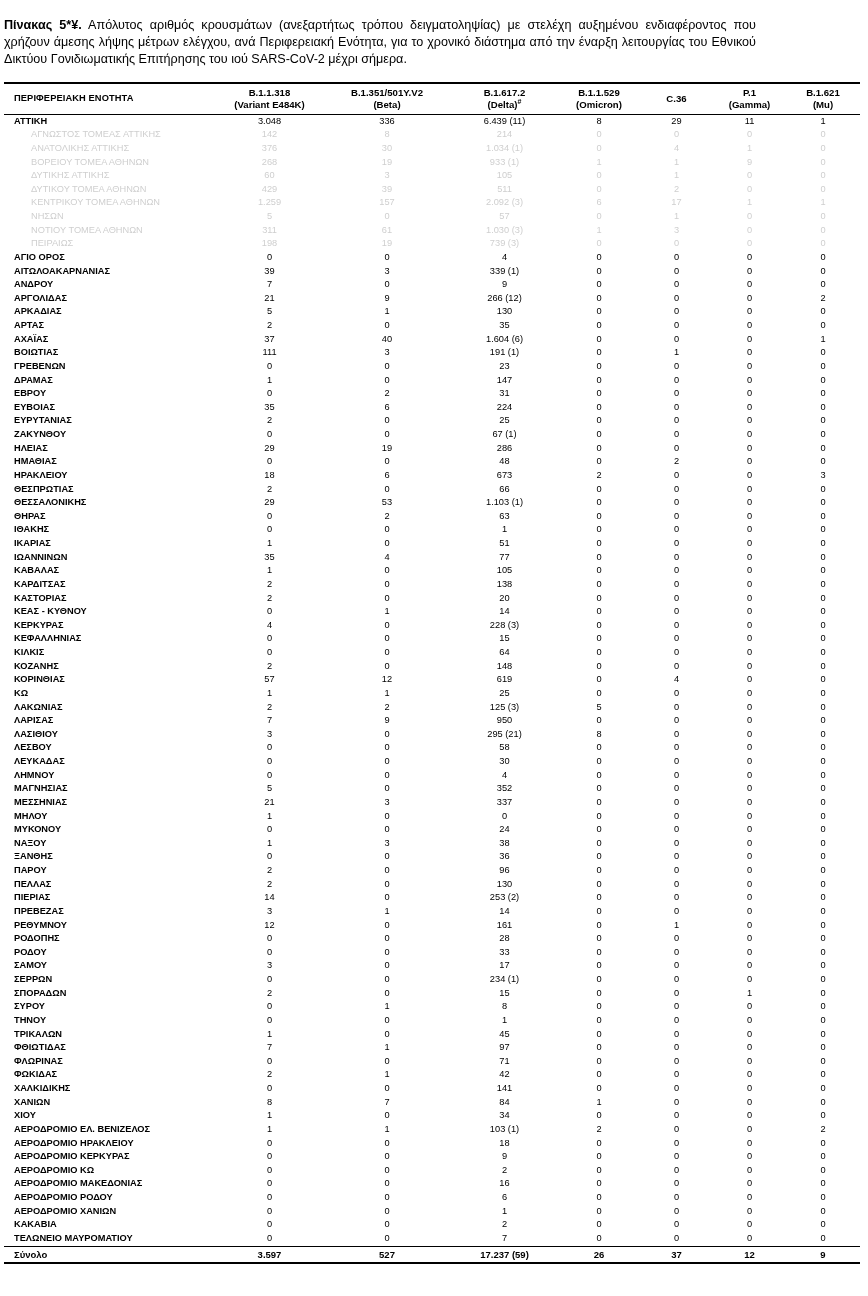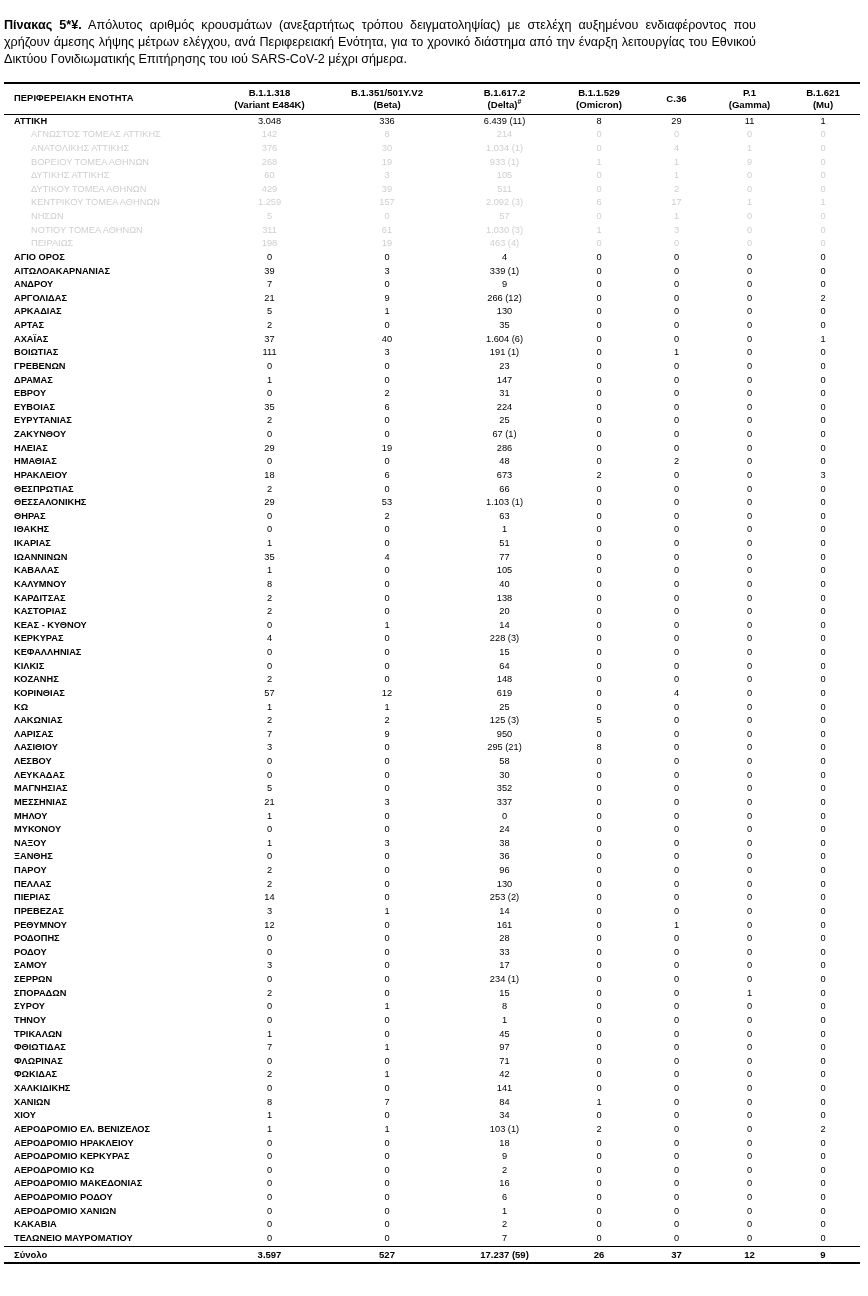--- a/index.html
+++ b/index.html
@@ -266,21 +266,21 @@
           <td>1.030 (3)</td>
           <td>1</td>
           <td>3</td>
           <td>0</td>
           <td>0</td>
         </tr>
         <tr class="row sub">
           <td class="name">ΠΕΙΡΑΙΩΣ</td>
           <td>198</td>
           <td>19</td>
-          <td>463 (4)</td>
+          <td>739 (3)</td>
           <td>0</td>
           <td>0</td>
           <td>0</td>
           <td>0</td>
         </tr>
         <tr class="row main">
           <td class="name">ΑΓΙΟ ΟΡΟΣ</td>
           <td>0</td>
           <td>0</td>
           <td>4</td>
@@ -513,30 +513,20 @@
           <td class="name">ΚΑΒΑΛΑΣ</td>
           <td>1</td>
           <td>0</td>
           <td>105</td>
           <td>0</td>
           <td>0</td>
           <td>0</td>
           <td>0</td>
         </tr>
         <tr class="row main">
-          <td class="name">ΚΑΛΥΜΝΟΥ</td>
-          <td>8</td>
-          <td>0</td>
-          <td>40</td>
-          <td>0</td>
-          <td>0</td>
-          <td>0</td>
-          <td>0</td>
-        </tr>
-        <tr class="row main">
           <td class="name">ΚΑΡΔΙΤΣΑΣ</td>
           <td>2</td>
           <td>0</td>
           <td>138</td>
           <td>0</td>
           <td>0</td>
           <td>0</td>
           <td>0</td>
         </tr>
         <tr class="row main">
@@ -657,20 +647,30 @@
           <td>0</td>
           <td>0</td>
           <td>0</td>
           <td>0</td>
         </tr>
         <tr class="row main">
           <td class="name">ΛΕΥΚΑΔΑΣ</td>
           <td>0</td>
           <td>0</td>
           <td>30</td>
+          <td>0</td>
+          <td>0</td>
+          <td>0</td>
+          <td>0</td>
+        </tr>
+        <tr class="row main">
+          <td class="name">ΛΗΜΝΟΥ</td>
+          <td>0</td>
+          <td>0</td>
+          <td>4</td>
           <td>0</td>
           <td>0</td>
           <td>0</td>
           <td>0</td>
         </tr>
         <tr class="row main">
           <td class="name">ΜΑΓΝΗΣΙΑΣ</td>
           <td>5</td>
           <td>0</td>
           <td>352</td>

